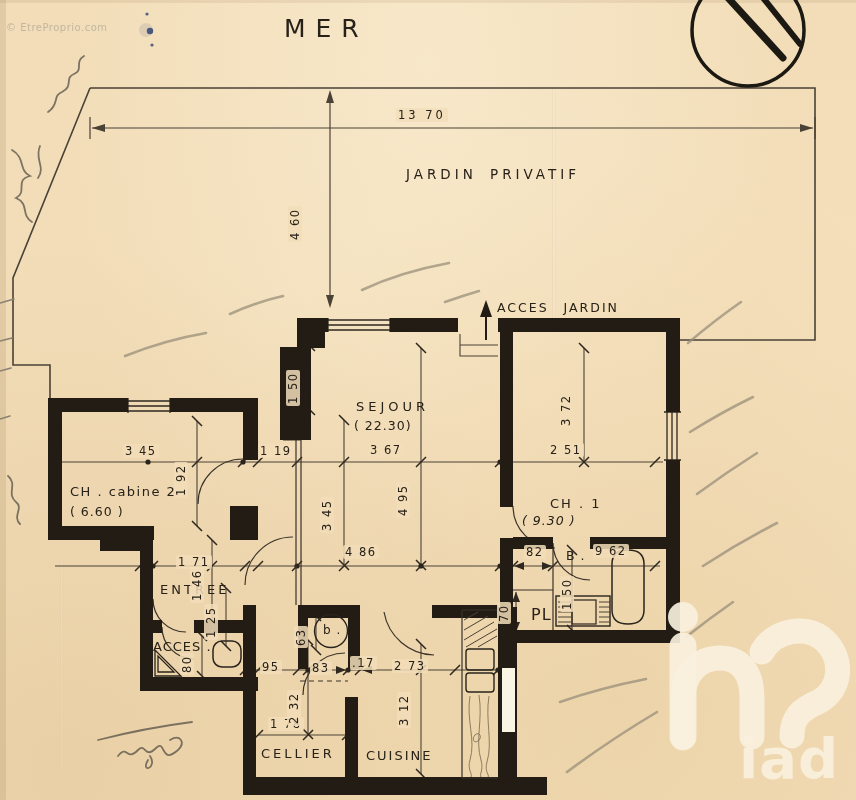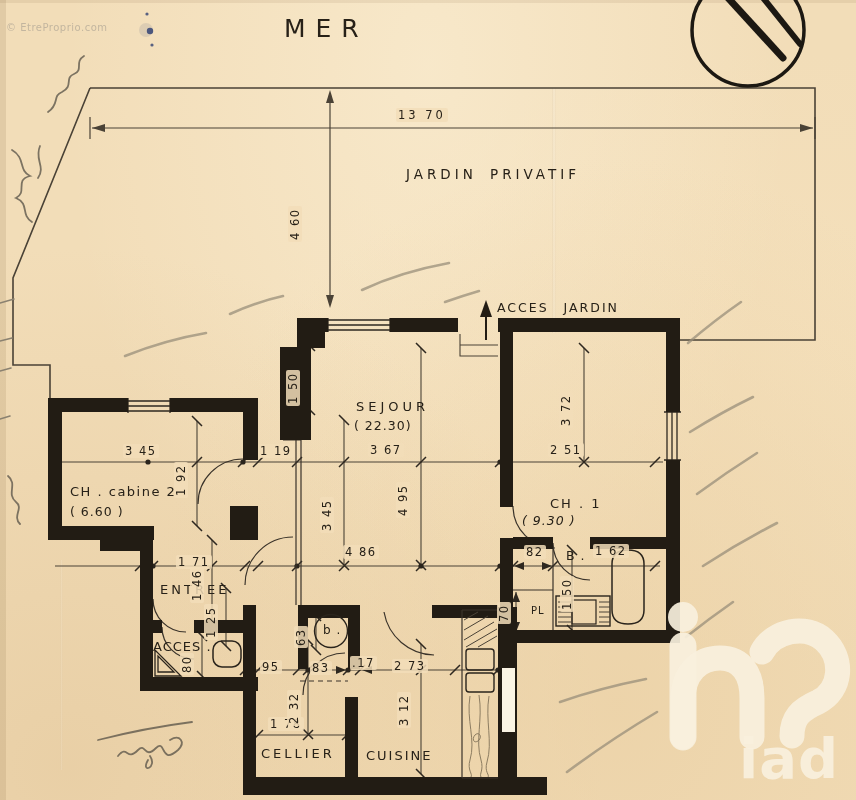--- a/index.html
+++ b/index.html
@@ -266,31 +266,31 @@
   <div class="lbl area" style="left:354px;top:418px;">( 22.30)</div>
   <div class="lbl" style="left:550px;top:496px;">CH . 1</div>
   <div class="lbl area" style="left:522px;top:513px;font-style:italic;">( 9.30 )</div>
   <div class="lbl" style="left:70px;top:484px;letter-spacing:1.5px;">CH . cabine 2</div>
   <div class="lbl area" style="left:70px;top:504px;">( 6.60 )</div>
   <div class="lbl" style="left:160px;top:582px;letter-spacing:3px;">ENTREE</div>
   <div class="lbl" style="left:153px;top:639px;letter-spacing:1px;">ACCES .</div>
   <div class="lbl" style="left:261px;top:746px;letter-spacing:3px;">CELLIER</div>
   <div class="lbl" style="left:366px;top:748px;letter-spacing:2px;">CUISINE</div>
   <div class="lbl" style="left:566px;top:548px;letter-spacing:1px;font-size:12.5px;">B .</div>
-  <div class="lbl" style="left:531px;top:605px;letter-spacing:1px;font-size:10px;">PL</div>
+  <div class="lbl" style="left:531px;top:605px;letter-spacing:1px;font-size:16px;">PL</div>
   <div class="ballon-lbl" style="left:323px;top:623px;">b .</div>
 
   <div class="dim" style="left:123px;top:444px;">3 45</div>
   <div class="dim" style="left:258px;top:444px;">1 19</div>
   <div class="dim" style="left:368px;top:443px;text-align:right;">3 67</div>
   <div class="dim" style="left:548px;top:443px;">2 51</div>
   <div class="dim" style="left:343px;top:545px;">4 86</div>
   <div class="dim" style="left:176px;top:555px;">1 71</div>
   <div class="dim" style="left:524px;top:545px;">82</div>
-  <div class="dim" style="left:593px;top:544px;">1 62</div>
+  <div class="dim" style="left:593px;top:544px;">9 62</div>
   <div class="dim" style="left:260px;top:660px;">95</div>
   <div class="dim" style="left:310px;top:661px;">83</div>
   <div class="dim" style="left:350px;top:656px;">.17</div>
   <div class="dim" style="left:392px;top:659px;">2 73</div>
   <div class="dim" style="left:268px;top:717px;">1 78</div>
 
   <div class="dim dimv" style="left:300px;top:392px;">1 50</div>
   <div class="dim dimv" style="left:573px;top:414px;">3 72</div>
   <div class="dim dimv" style="left:188px;top:484px;">1 92</div>
   <div class="dim dimv" style="left:410px;top:504px;">4 95</div>

